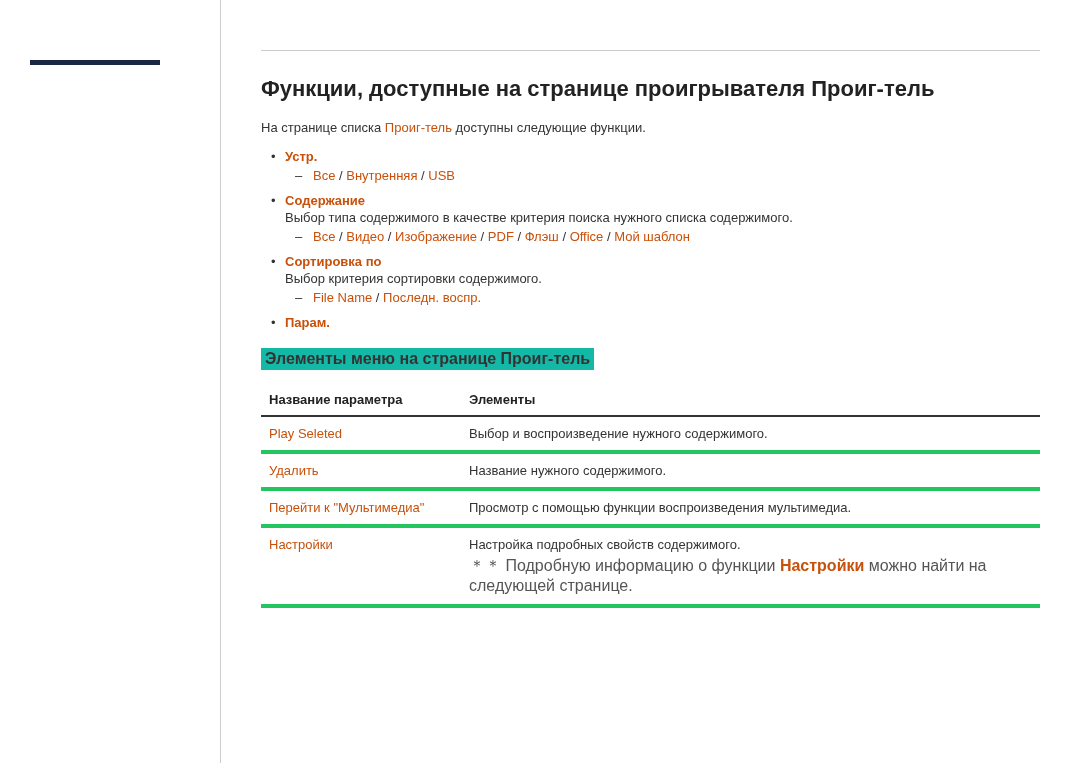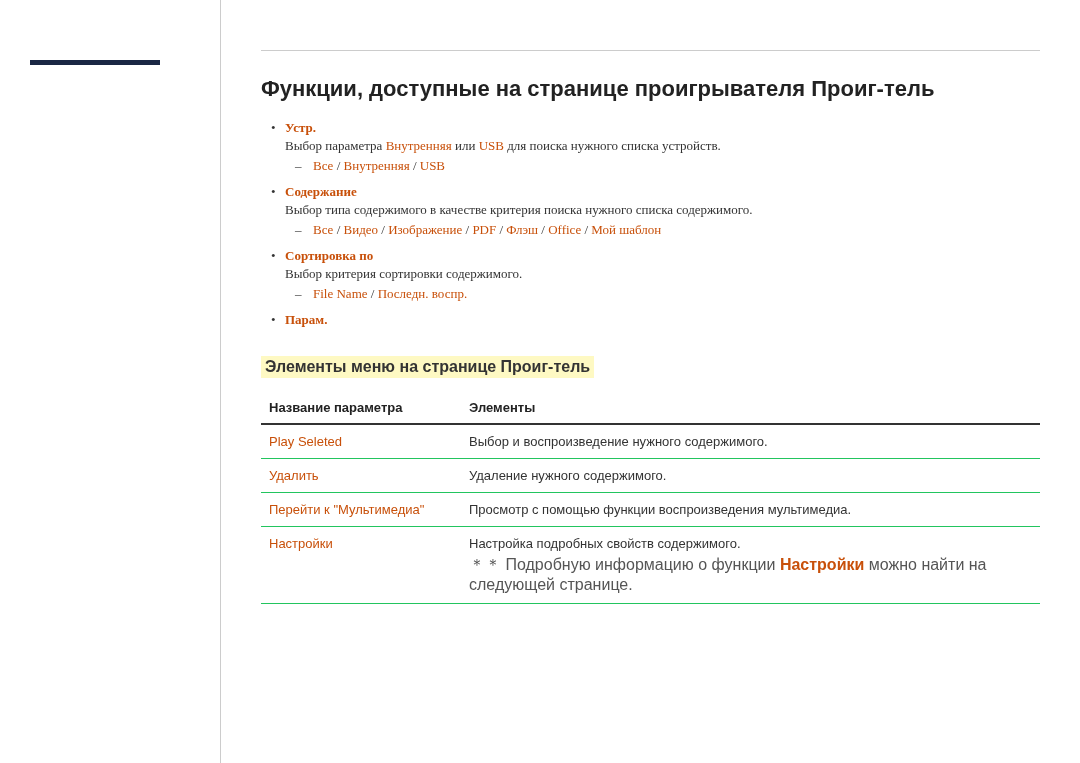--- a/index.html
+++ b/index.html
@@ -64,21 +64,20 @@
 
     .link-orange {
       color: #c8500a;
       text-decoration: none;
     }
 
     .bullet-list {
       list-style: none;
       margin-left: 10px;
       margin-bottom: 4px;
-      font-family: Liberation Serif, serif;
     }
 
     .bullet-list > li {
       margin-bottom: 10px;
       padding-left: 14px;
       position: relative;
     }
 
     .bullet-list > li::before {
       content: "•";
@@ -109,27 +108,27 @@
     }
 
     .sub-item::before {
       content: "–";
       position: absolute;
       left: 0;
       color: #333;
     }
 
     .highlighted-heading {
-      background-color: #fef9c3;
+      background-color: #14b8a6;
       display: inline-block;
       padding: 2px 4px;
       font-size: 16px;
       font-weight: bold;
       color: #333;
-      margin-top: 18px;
+      margin-top: 8px;
       margin-bottom: 16px;
     }
 
     .params-table {
       width: 100%;
       border-collapse: collapse;
       font-size: 13px;
     }
 
     .params-table thead tr th {
@@ -140,21 +139,21 @@
       color: #222;
       font-size: 13px;
       margin-top: 29px;
     }
 
     .params-table thead tr th:first-child {
       width: 200px;
     }
 
     .params-table tbody tr {
-      border-bottom: 1px solid #22c55e;
+      border-bottom: 4px solid #22c55e;
     }
 
     .params-table tbody tr td {
       padding: 9px 8px;
       vertical-align: top;
       color: #333;
       font-size: 13px;
     }
 
     .params-table tbody tr td.param-name {
@@ -181,29 +180,29 @@
   <div class="sidebar">
     <div class="sidebar-accent"></div>
   </div>
 
   <div class="main-content">
 
     <div class="top-divider"></div>
 
     <h1 class="page-title">Функции, доступные на странице проигрывателя Проиг-тель</h1>
 
+    <p class="intro-text">
+      <span>На странице списка </span><a class="link-orange">Проиг-тель</a><span> доступны следующие функции.</span>
+    </p>
 
     
     <ul class="bullet-list">
 
       <li>
         <span class="bullet-item-label">Устр.</span>
-        <div class="item-description">
-          Выбор параметра <a class="link-orange">Внутренняя</a> или <a class="link-orange">USB</a> для поиска нужного списка устройств.
-        </div>
         <div class="sub-item">
           <a class="link-orange">Все</a> / <a class="link-orange">Внутренняя</a> / <a class="link-orange">USB</a>
         </div>
       </li>
 
       <li>
         <span class="bullet-item-label">Содержание</span>
         <div class="item-description">
           Выбор типа содержимого в качестве критерия поиска нужного списка содержимого.
         </div>
@@ -242,21 +241,21 @@
       <tbody>
 
         <tr>
           <td class="param-name">Play Seleted</td>
           <td>Выбор и воспроизведение нужного содержимого.</td>
         </tr>
 
 
         <tr>
           <td class="param-name">Удалить</td>
-          <td>Удаление нужного содержимого.</td>
+          <td>Название нужного содержимого.</td>
         </tr>
 
         <tr>
           <td class="param-name">Перейти к "Мультимедиа"</td>
           <td>Просмотр с помощью функции воспроизведения мультимедиа.</td>
         </tr>
 
         <tr>
           <td class="param-name">Настройки</td>
           <td>

